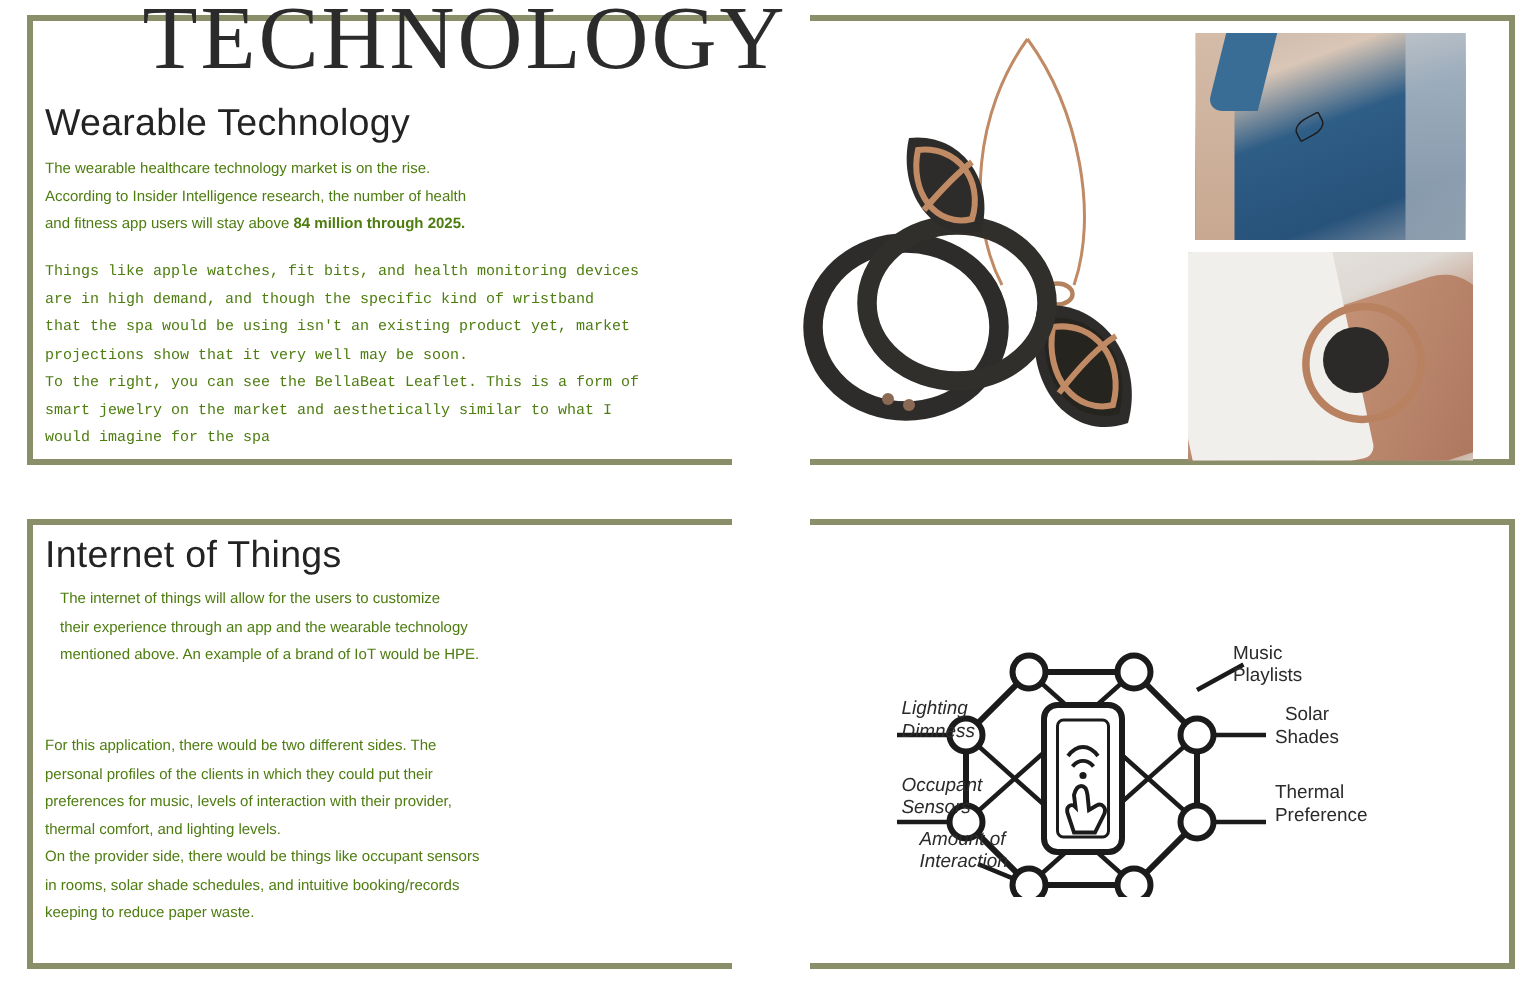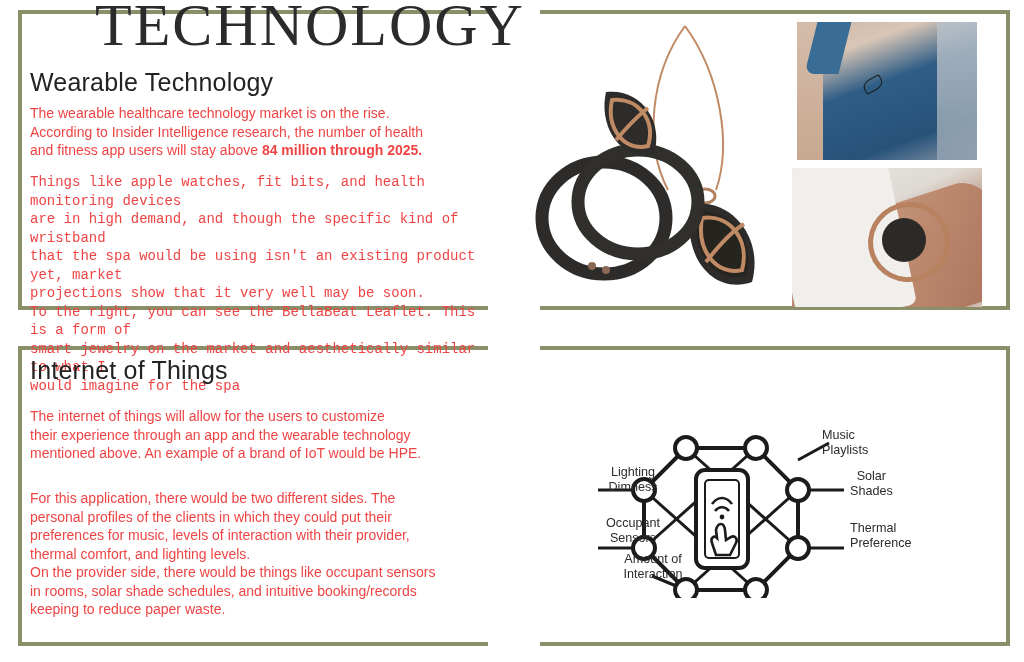--- a/index.html
+++ b/index.html
@@ -62,33 +62,33 @@
   .section-heading {
     position: absolute;
     font-size: 25px;
     font-weight: 400;
     color: #232323;
     letter-spacing: 0.2px;
     white-space: nowrap;
   }
   .body-text {
     position: absolute;
-    font-size: 14px;
+    font-size: 10px;
     line-height: 18.5px;
-    color: #ef4444;
+    color: #4d7c0f;
     white-space: pre-line;
   }
   .body-text b { font-weight: 700; }
 
   #heading-wearable { left: 30px; top: 68px; text-align: right; }
   #heading-iot      { left: 30px; top: 356px; }
 
   #para-wearable-1 { left: 30px; top: 104px; width: 452px; }
   #para-wearable-2 { left: 30px; top: 173px; width: 452px; font-family: Liberation Mono, monospace; }
-  #para-iot-1      { left: 30px; top: 391px; width: 452px; margin-top: 16px; }
+  #para-iot-1      { left: 40px; top: 391px; width: 452px; }
   #para-iot-2      { left: 30px; top: 462px; width: 452px; margin-top: 27px; }
 
   
   .photo {
     position: absolute;
     overflow: hidden;
   }
   #photo-shoulder {
     left: 797px; top: 22px; width: 180px; height: 138px;
     background: linear-gradient(160deg,#cbb6a6 0%, #d9c6b6 22%, #2e5d86 45%, #27527a 78%, #8d9aa8 100%);
@@ -166,21 +166,21 @@
     left: 586px; top: 418px; width: 330px; height: 180px;
   }
   .iot-label {
     position: absolute;
     font-size: 12.6px;
     line-height: 15px;
     color: #2b2b2b;
     white-space: pre-line;
   }
   .iot-label.right { text-align: left; }
-  .iot-label.left  { text-align: center; }
+  .iot-label.left  { text-align: left; font-style: italic; }
 
   #lbl-music      { left: 822px; top: 428px; }
   #lbl-solar      { left: 850px; top: 469px; text-align: center; }
   #lbl-thermal    { left: 850px; top: 521px; }
   #lbl-lighting   { left: 601px; top: 465px; width: 64px; }
   #lbl-occupant   { left: 601px; top: 516px; width: 64px; }
   #lbl-amount     { left: 613px; top: 552px; width: 80px; }
 </style>
 </head>
 <body>

